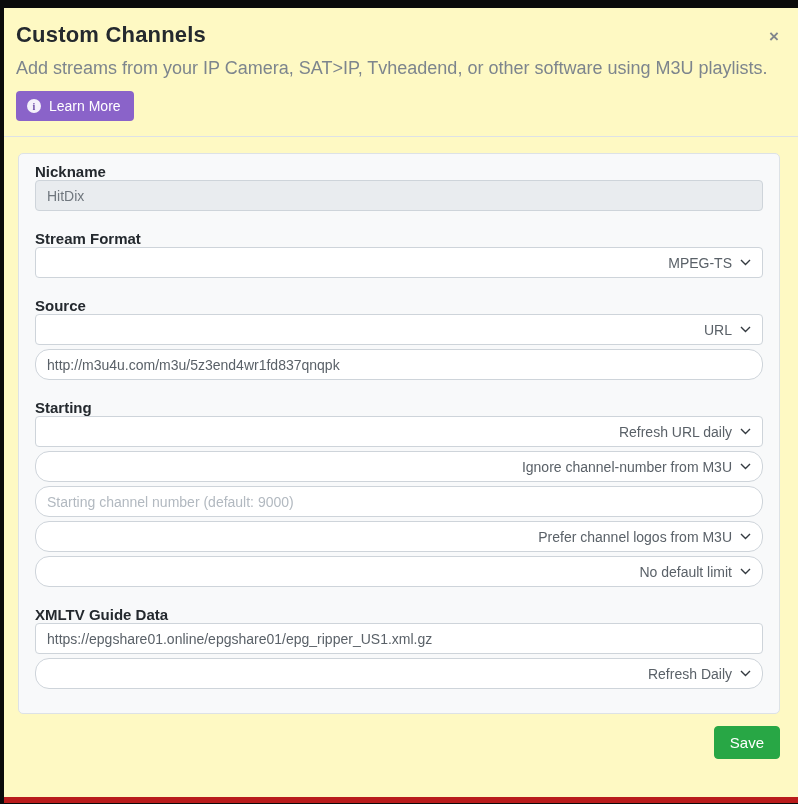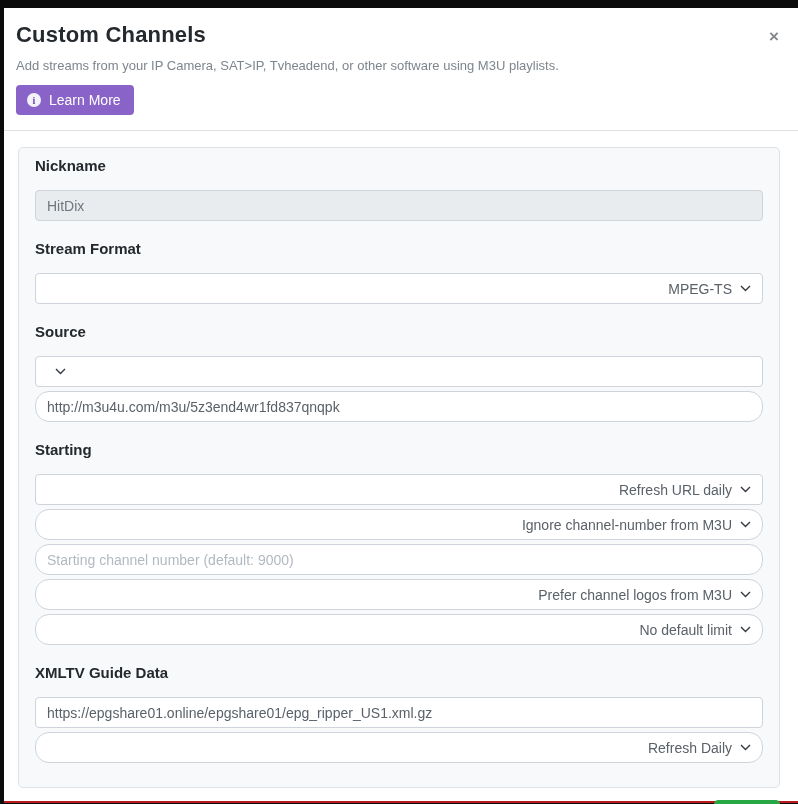--- a/index.html
+++ b/index.html
@@ -7,22 +7,22 @@
   body {
     background:#0b0b0b;
     font-family:"Liberation Sans", sans-serif;
     position:relative;
     overflow:hidden;
   }
   .modal {
     position:absolute;
     left:4px; top:8px;
     width:794px; height:795px;
-    background:#ffffff;
-    border-bottom:2px solid #b91c1c;
+    background:#fef9c3;
+    border-bottom:6px solid #b91c1c;
   }
   
   .modal-header {
     padding:14px 16px 0 12px;
     border-bottom:1px solid #dee2e6;
     position:relative;
   }
   .modal-title {
     font-size:22px;
     font-weight:700;
@@ -33,21 +33,21 @@
     position:absolute;
     top:20px; right:19px;
     font-size:17px;
     color:#82878c;
     cursor:pointer;
     line-height:1;
     font-weight:700;
   }
   .modal-subtitle {
     margin-top:10px;
-    font-size:13px;
+    font-size:18px;
     font-weight:500;
     color:#7d858d;
   }
   .learn-more-btn {
     display:inline-flex;
     align-items:center;
     gap:8px;
     margin:12px 0 15px 0;
     background:#8a63c9;
     color:#ffffff;
@@ -79,21 +79,21 @@
     padding:0 16px 24px 16px;
   }
   .group-label {
     margin-top:19px;
     font-size:15px;
     font-weight:700;
     color:#24292e;
   }
   .group-label.first { margin-top:9px; }
   .control {
-    margin-top:16px;
+    margin-top:0;
     width:100%;
     height:31px;
     border:1px solid #ced4da;
     border-radius:4px;
     background:#ffffff;
     font-size:14px;
     color:#5a6168;
     padding:0 11px;
     font-family:"Liberation Sans", sans-serif;
   }
@@ -159,20 +159,21 @@
       <span class="select-value">MPEG-TS</span>
       <span class="chevron-down-icon">
         <svg width="11" height="7" viewBox="0 0 11 7">
             <polyline points="1,1 5.5,5.5 10,1" fill="none" stroke="#343a40" stroke-width="1.4"></polyline>
           </svg>
       </span>
     </div>
 
     <div class="group-label">Source</div>
     <div class="control select-control">
+      <span class="select-value">URL</span>
       <span class="chevron-down-icon">
         <svg width="11" height="7" viewBox="0 0 11 7">
             <polyline points="1,1 5.5,5.5 10,1" fill="none" stroke="#343a40" stroke-width="1.4"></polyline>
           </svg>
       </span>
     </div>
     <input class="control stacked" value="http://m3u4u.com/m3u/5z3end4wr1fd837qnqpk" style="">
 
     <div class="group-label">Starting</div>
     <div class="control select-control">

